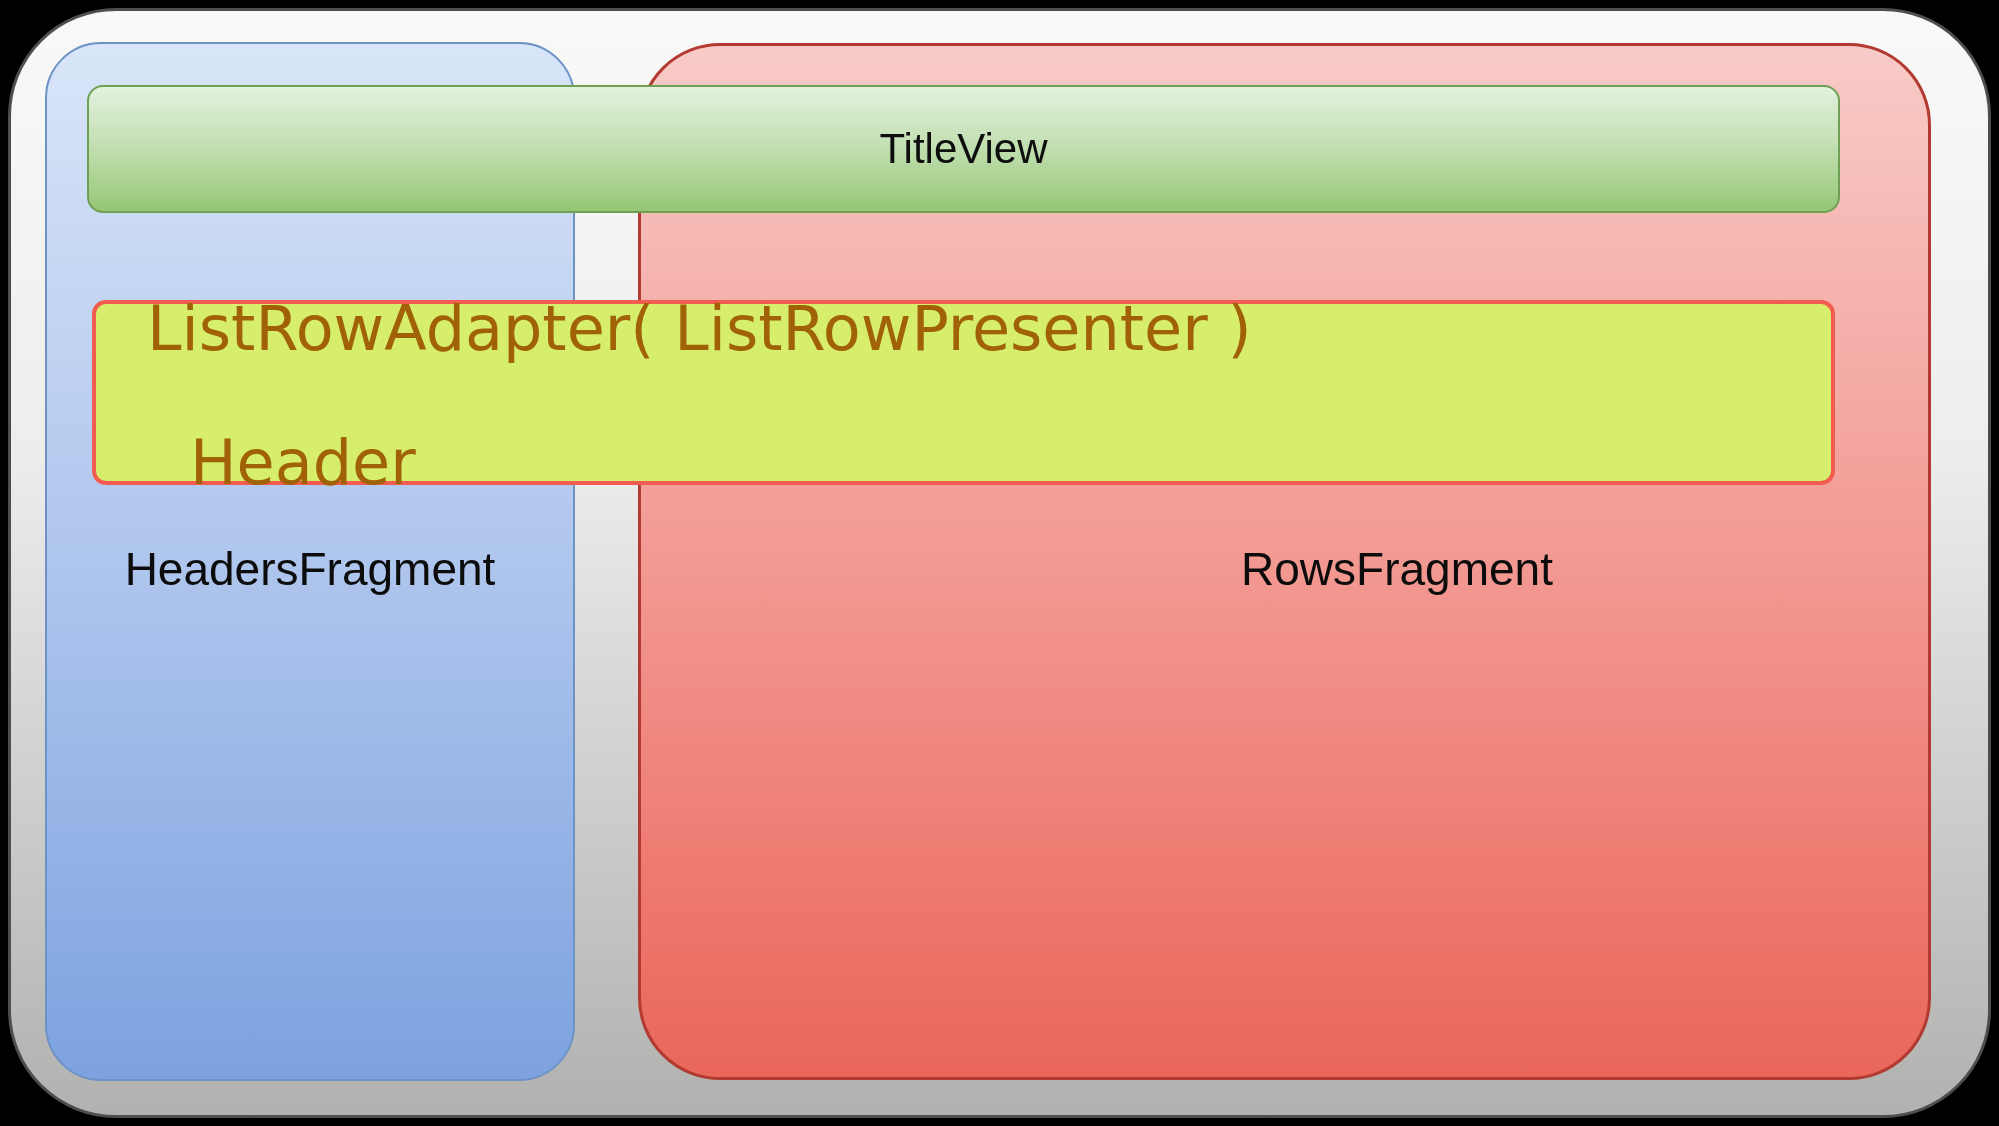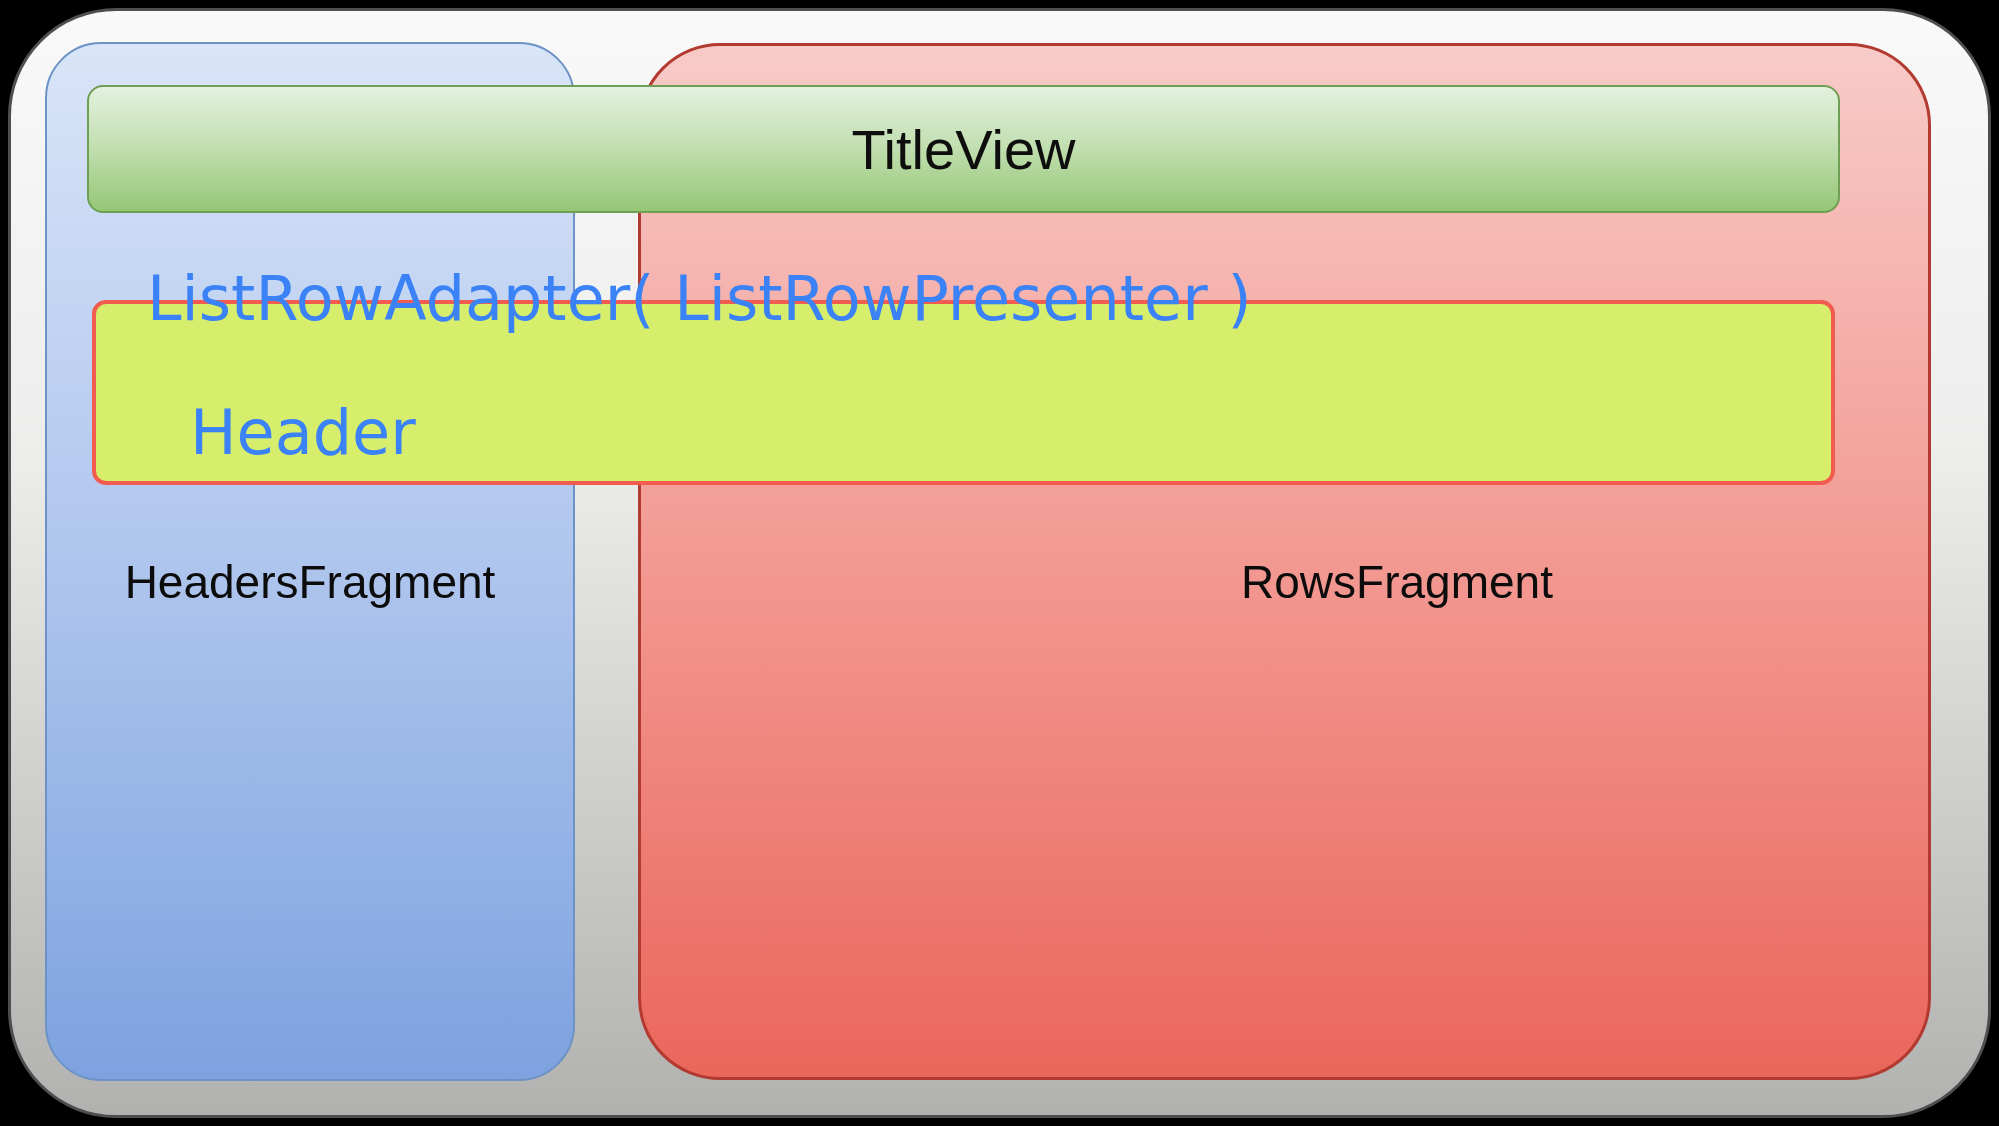--- a/index.html
+++ b/index.html
@@ -53,54 +53,54 @@
     width: 1749px; height: 124px;
     border-radius: 16px;
     background: linear-gradient(180deg, #e3f1de 0%, #c4e0b4 45%, #95c675 100%);
     border: 2px solid #6f9e55;
     z-index: 4;
     display: flex;
     align-items: center;
     justify-content: center;
   }
   .green-bar .label {
-    font-size: 56px;
+    font-size: 42px;
     color: #0e0e0e;
   }
   
   .yellow-bar {
     position: absolute;
     left: 92px; top: 300px;
     width: 1735px; height: 177px;
     border-radius: 14px;
     background: #d7ee6d;
     border: 4px solid #f15b50;
     z-index: 3;
   }
   .big-text {
     position: absolute;
     font-family: "DejaVu Sans", sans-serif;
     font-size: 62px;
     line-height: 1;
-    color: #3b82f6;
+    color: #a16207;
     white-space: nowrap;
     z-index: 5;
+    margin-top: 30px;
   }
   .adapter-line  { left: 147px; top: 268px; }
   .header-label  { left: 190px; top: 402px; text-align: right; }
   .card-adapter  { left: 790px; top: 402px; }
   .frag-label {
     position: absolute;
     top: 542px;
     font-size: 46px;
     color: #0c0c0c;
     text-align: center;
     white-space: nowrap;
     z-index: 5;
-    margin-top: 13px;
   }
   .headers-frag { left: 45px;  width: 530px;  }
   .rows-frag    { left: 638px; width: 1518px; }
 </style>
 </head>
 <body>
 
 <div class="stage">
 
   <div class="frame"></div>

